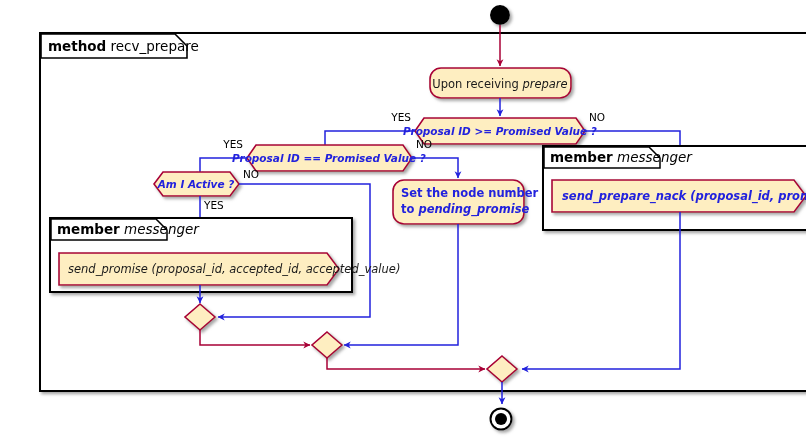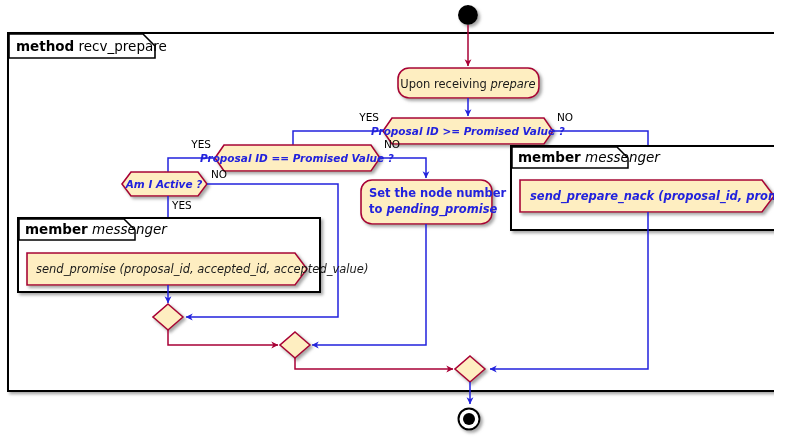--- a/index.html
+++ b/index.html
@@ -9,20 +9,21 @@
   }
   body {
     font-family: "DejaVu Sans", sans-serif;
   }
   #canvas {
     position: relative;
     width: 774px;
     height: 443px;
     background: #ffffff;
     overflow: hidden;
+    margin-left: 32px;
   }
   svg#diagram {
     position: absolute;
     left: 0; top: 0;
     width: 806px;
     height: 443px;
   }
   .frame-title {
     font-size: 13.5px;
     fill: #000000;

